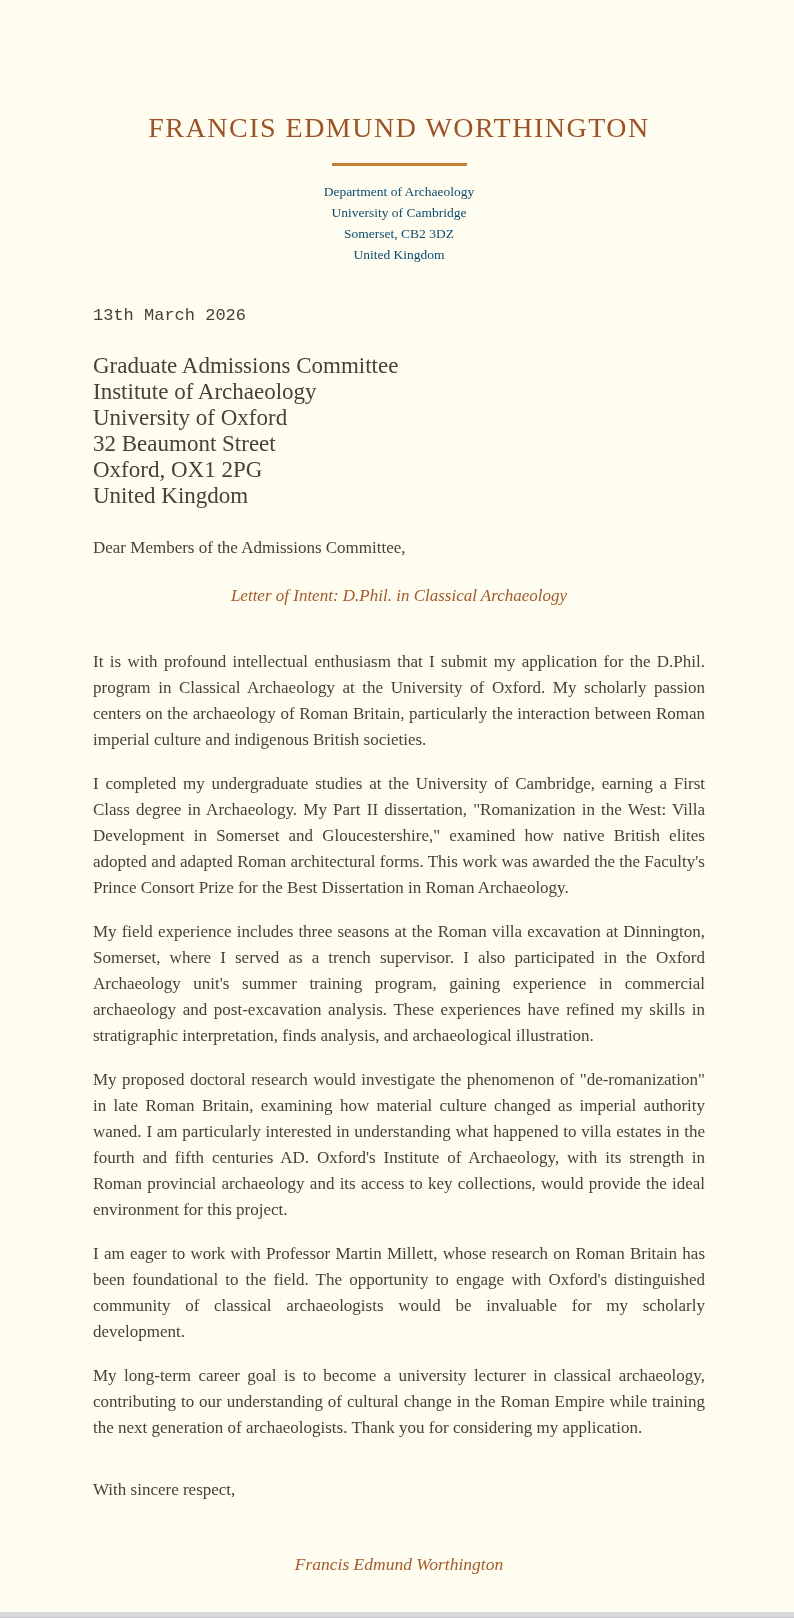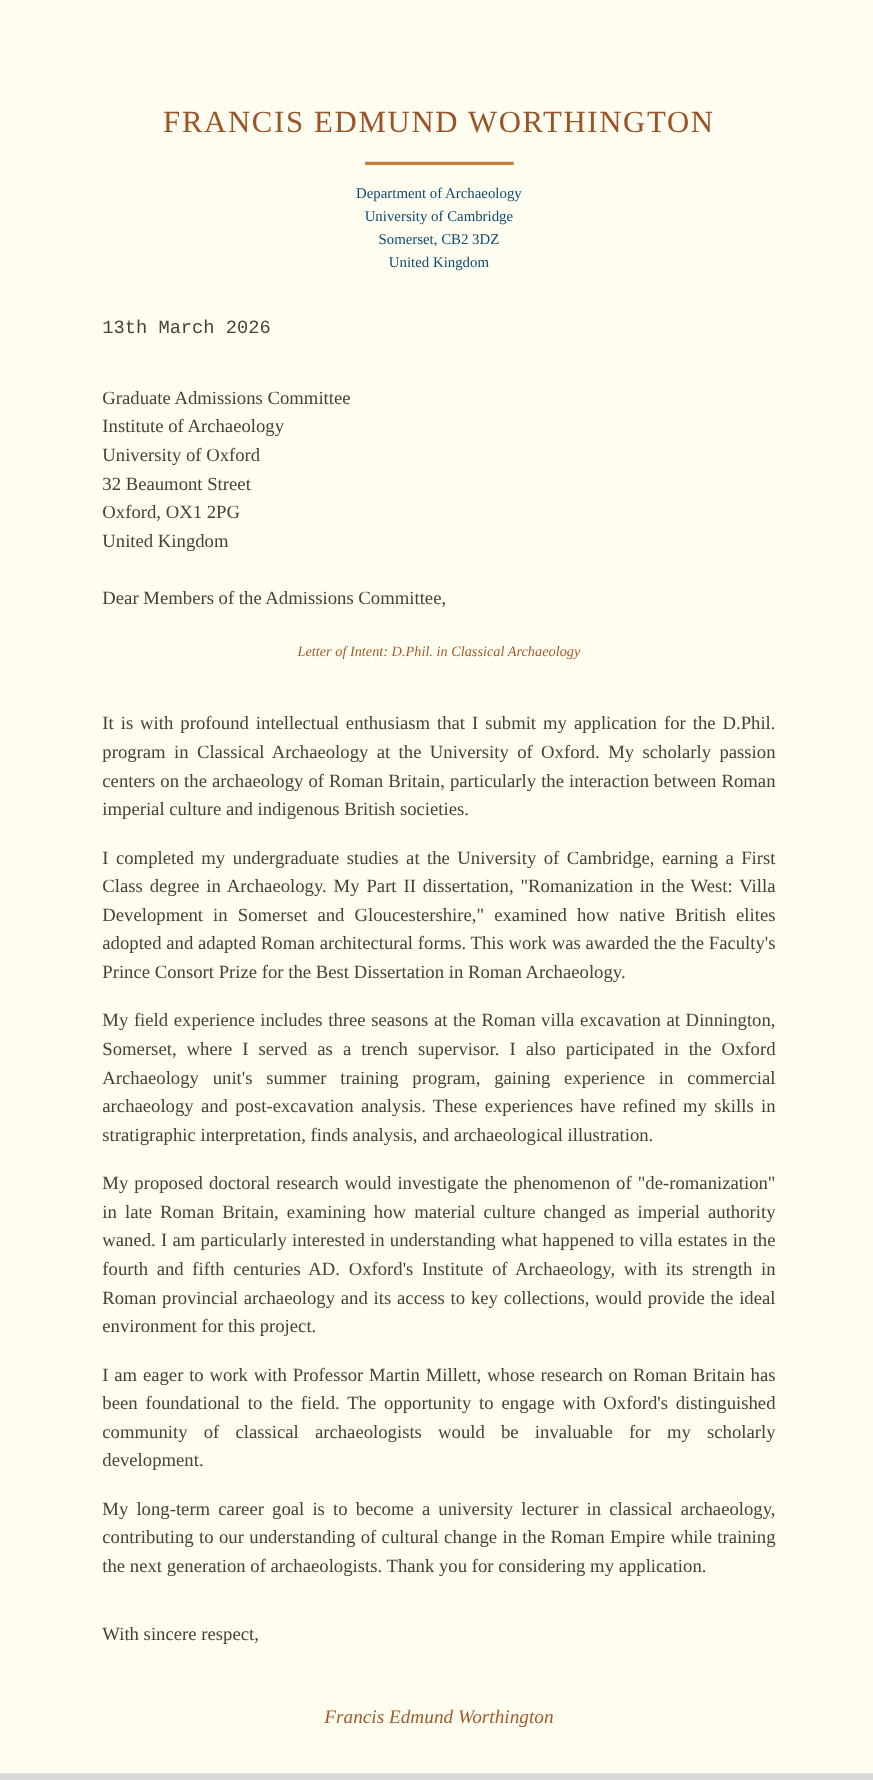--- a/index.html
+++ b/index.html
@@ -6,21 +6,21 @@
     margin: 0;
     padding: 0;
     background: #FFFDF0;
   }
   .page {
     position: relative;
     width: 794px;
     height: 1618px;
     margin: 0 auto;
     box-sizing: border-box;
-    padding: 0 89px 0 93px;
+    padding: 16px 89px 0 93px;
     overflow: hidden;
     background: #FFFDF0;
     font-family: "Liberation Serif", "DejaVu Serif", serif;
     color: #4A4036;
   }
   .lh-name {
     margin: 95px 0 0 0;
     font-size: 28px;
     line-height: 34px;
     font-weight: normal;
@@ -40,32 +40,32 @@
     line-height: 21px;
     color: #0c4a6e;
   }
   .date-line {
     margin-top: 38px;
     font-size: 17px;
     line-height: 26px;
     font-family: Liberation Mono, monospace;
   }
   .recipient {
-    margin-top: 36px;
-    font-size: 17px;
+    margin-top: 24px;
+    font-size: 23px;
     line-height: 26px;
   }
   .salutation {
     margin-top: 26px;
     font-size: 17px;
     line-height: 26px;
   }
   .subject {
     margin-top: 22px;
-    font-size: 13px;
+    font-size: 17px;
     line-height: 26px;
     font-style: italic;
     text-align: center;
     color: #A25A2B;
   }
   p.para {
     margin: 0 0 18px 0;
     font-size: 17px;
     line-height: 26px;
     text-align: justify;

